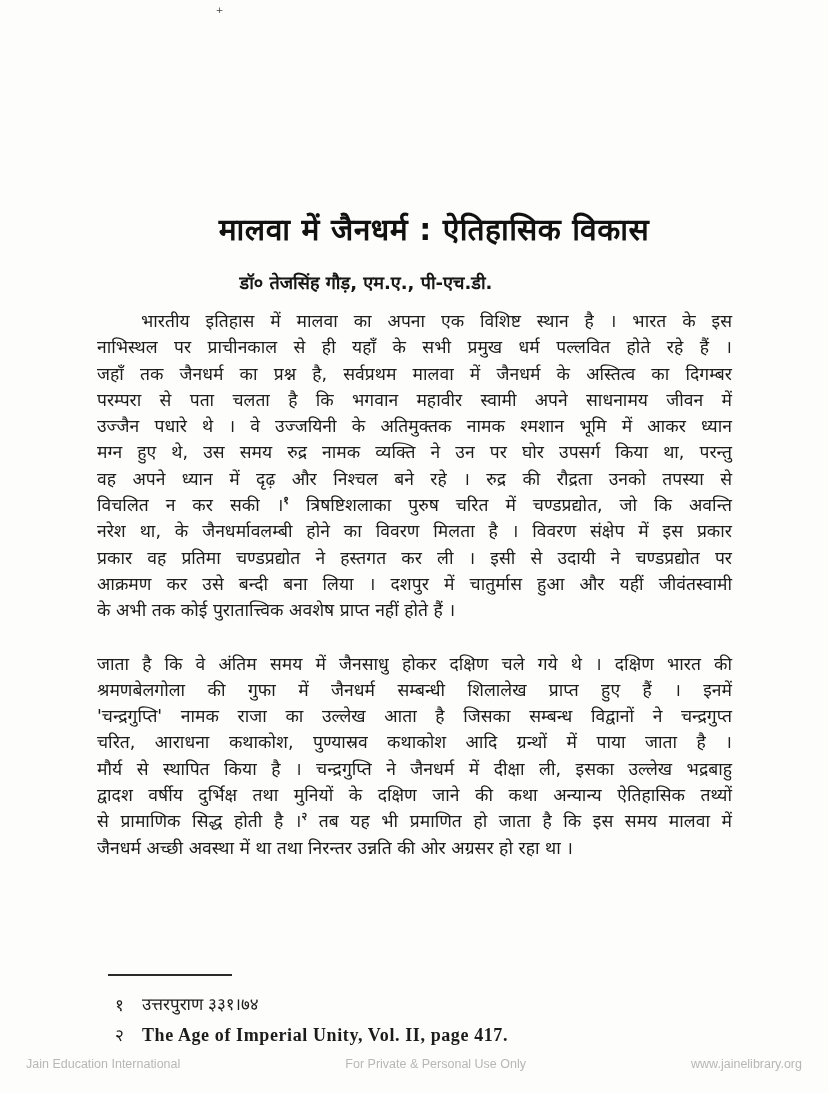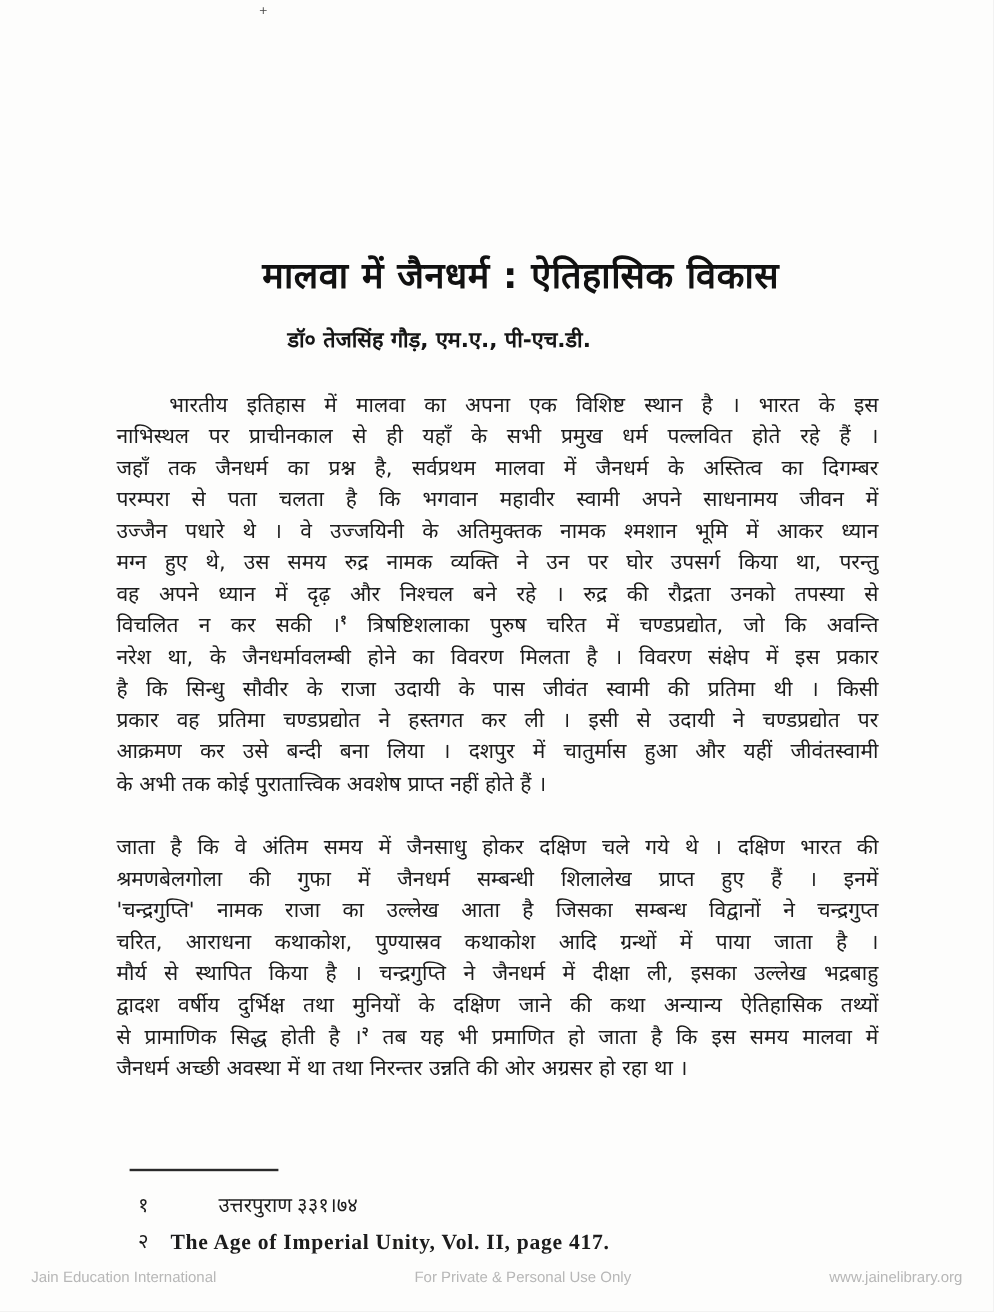--- a/index.html
+++ b/index.html
@@ -24,21 +24,21 @@
     letter-spacing:0.5px;
     color:#111;
   }
   .author{
     position:absolute;left:0;top:270px;width:732px;
     text-align:center;
     font-size:18px;font-weight:700;
     color:#161616;
   }
   .body-block{
-    position:absolute;left:97px;top:325px;width:635px;
+    position:absolute;left:97px;top:308px;width:635px;
     font-size:17.5px;
     color:#1c1c1c;
   }
   .para{margin:0;}
   .para2{margin-top:27px;}
   .ln{
     line-height:26.3px;
     text-align:justify;
     text-align-last:justify;
     white-space:normal;
@@ -60,21 +60,21 @@
     position:absolute;left:97px;top:990px;width:640px;
   }
   .fn-item{
     display:flex;
     padding-left:18px;
     line-height:30px;
     font-size:17px;
     color:#1c1c1c;
   }
   .fn-num{width:27px;flex:0 0 27px;}
-  .fn-text-dev{font-family:Liberation Serif, serif;margin-left:40px;}
+  .fn-text-dev{font-family:Liberation Sans, sans-serif;}
   .fn-text-lat{
     font-family:Liberation Serif, serif;
     font-size:18px;
     letter-spacing:0.6px;
     font-weight:600;
   }
   .footer{
     position:absolute;left:0;top:1057px;width:828px;
     display:flex;justify-content:space-between;align-items:center;
     box-sizing:border-box;
@@ -102,21 +102,20 @@
       <div class="ln">नाभिस्थल पर प्राचीनकाल से ही यहाँ के सभी प्रमुख धर्म पल्लवित होते रहे हैं ।</div>
       <div class="ln">जहाँ तक जैनधर्म का प्रश्न है, सर्वप्रथम मालवा में जैनधर्म के अस्तित्व का दिगम्बर</div>
       <div class="ln">परम्परा से पता चलता है कि भगवान महावीर स्वामी अपने साधनामय जीवन में</div>
       <div class="ln">उज्जैन पधारे थे । वे उज्जयिनी के अतिमुक्तक नामक श्मशान भूमि में आकर ध्यान</div>
       <div class="ln">मग्न हुए थे, उस समय रुद्र नामक व्यक्ति ने उन पर घोर उपसर्ग किया था, परन्तु</div>
       <div class="ln">वह अपने ध्यान में दृढ़ और निश्चल बने रहे । रुद्र की रौद्रता उनको तपस्या से</div>
       <div class="ln">
         <span>विचलित न कर सकी ।</span><sup class="fnref">१</sup><span> त्रिषष्टिशलाका पुरुष चरित में चण्डप्रद्योत, जो कि अवन्ति</span>
       </div>
       <div class="ln">नरेश था, के जैनधर्मावलम्बी होने का विवरण मिलता है । विवरण संक्षेप में इस प्रकार</div>
-      <div class="ln">है कि सिन्धु सौवीर के राजा उदायी के पास जीवंत स्वामी की प्रतिमा थी । किसी</div>
       <div class="ln">प्रकार वह प्रतिमा चण्डप्रद्योत ने हस्तगत कर ली । इसी से उदायी ने चण्डप्रद्योत पर</div>
       <div class="ln">आक्रमण कर उसे बन्दी बना लिया । दशपुर में चातुर्मास हुआ और यहीं जीवंतस्वामी</div>
       <div class="ln last">के अभी तक कोई पुरातात्त्विक अवशेष प्राप्त नहीं होते हैं ।</div>
     </div>
 
     <div class="para para2">
       <div class="ln">जाता है कि वे अंतिम समय में जैनसाधु होकर दक्षिण चले गये थे । दक्षिण भारत की</div>
       <div class="ln">श्रमणबेलगोला की गुफा में जैनधर्म सम्बन्धी शिलालेख प्राप्त हुए हैं । इनमें</div>
       <div class="ln">'चन्द्रगुप्ति' नामक राजा का उल्लेख आता है जिसका सम्बन्ध विद्वानों ने चन्द्रगुप्त</div>
       <div class="ln">चरित, आराधना कथाकोश, पुण्यास्रव कथाकोश आदि ग्रन्थों में पाया जाता है ।</div>

